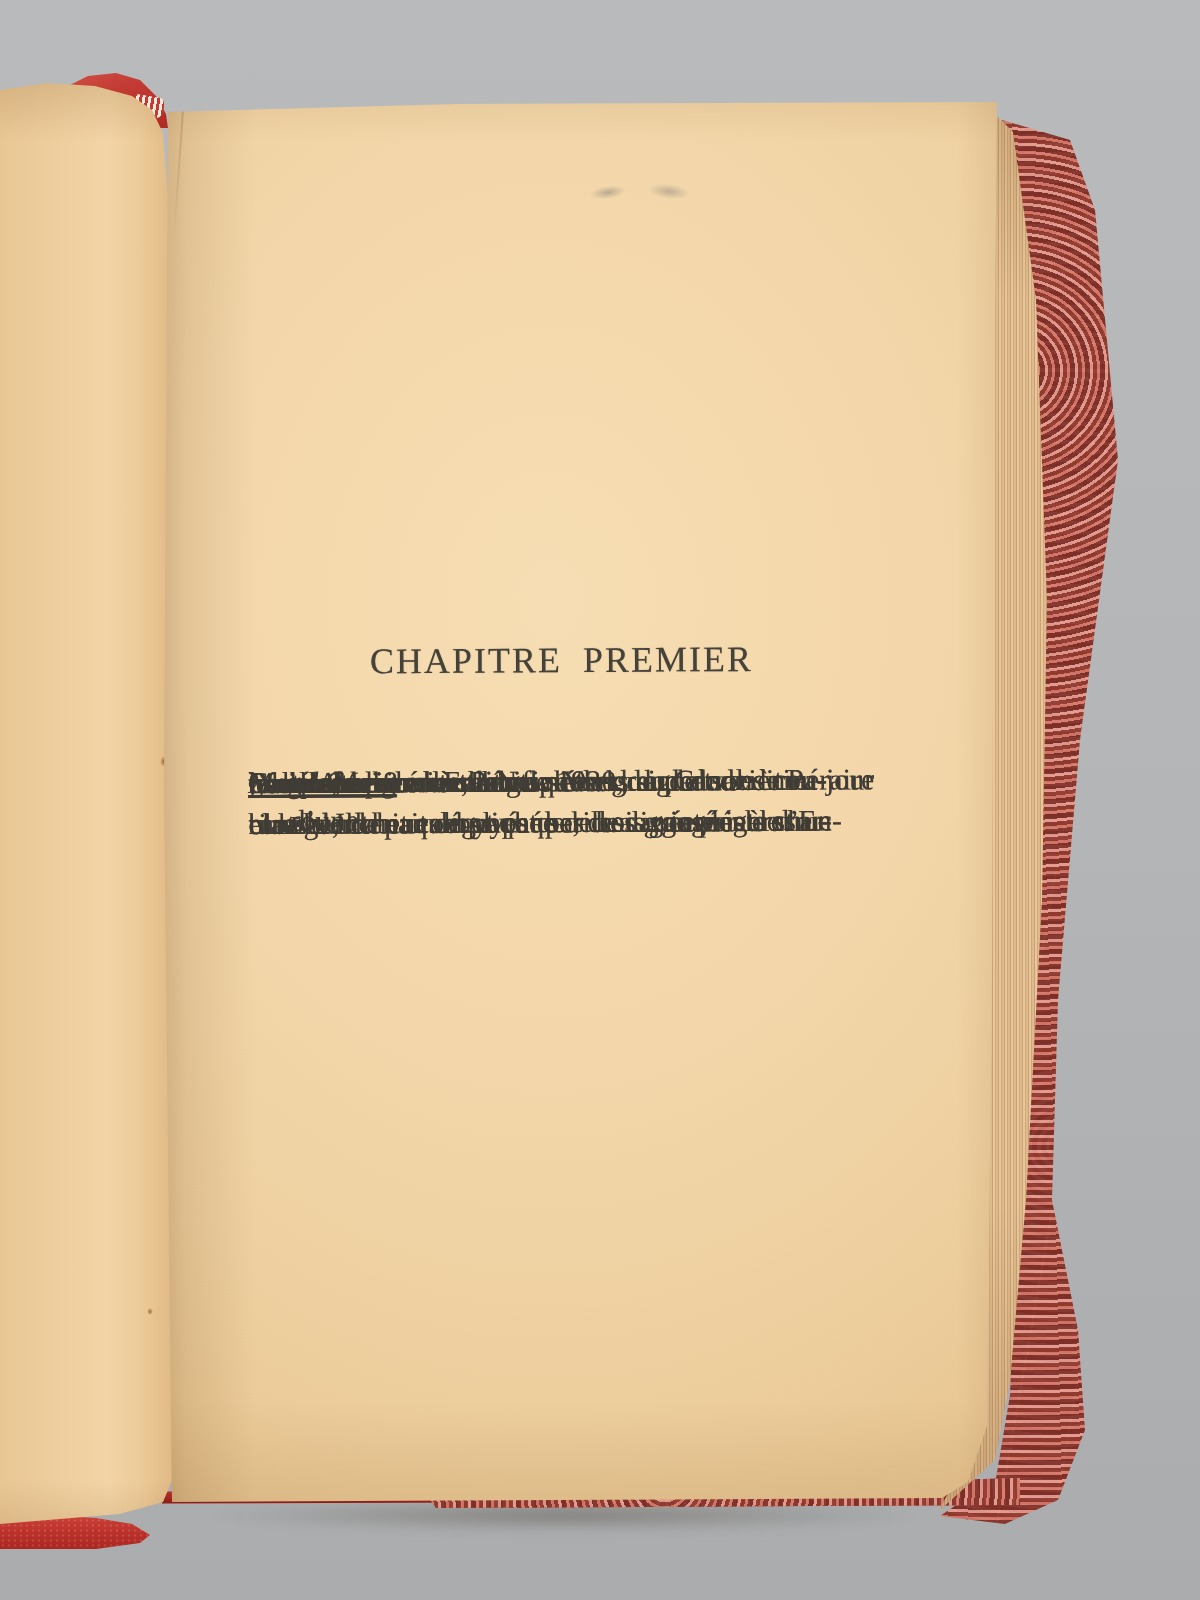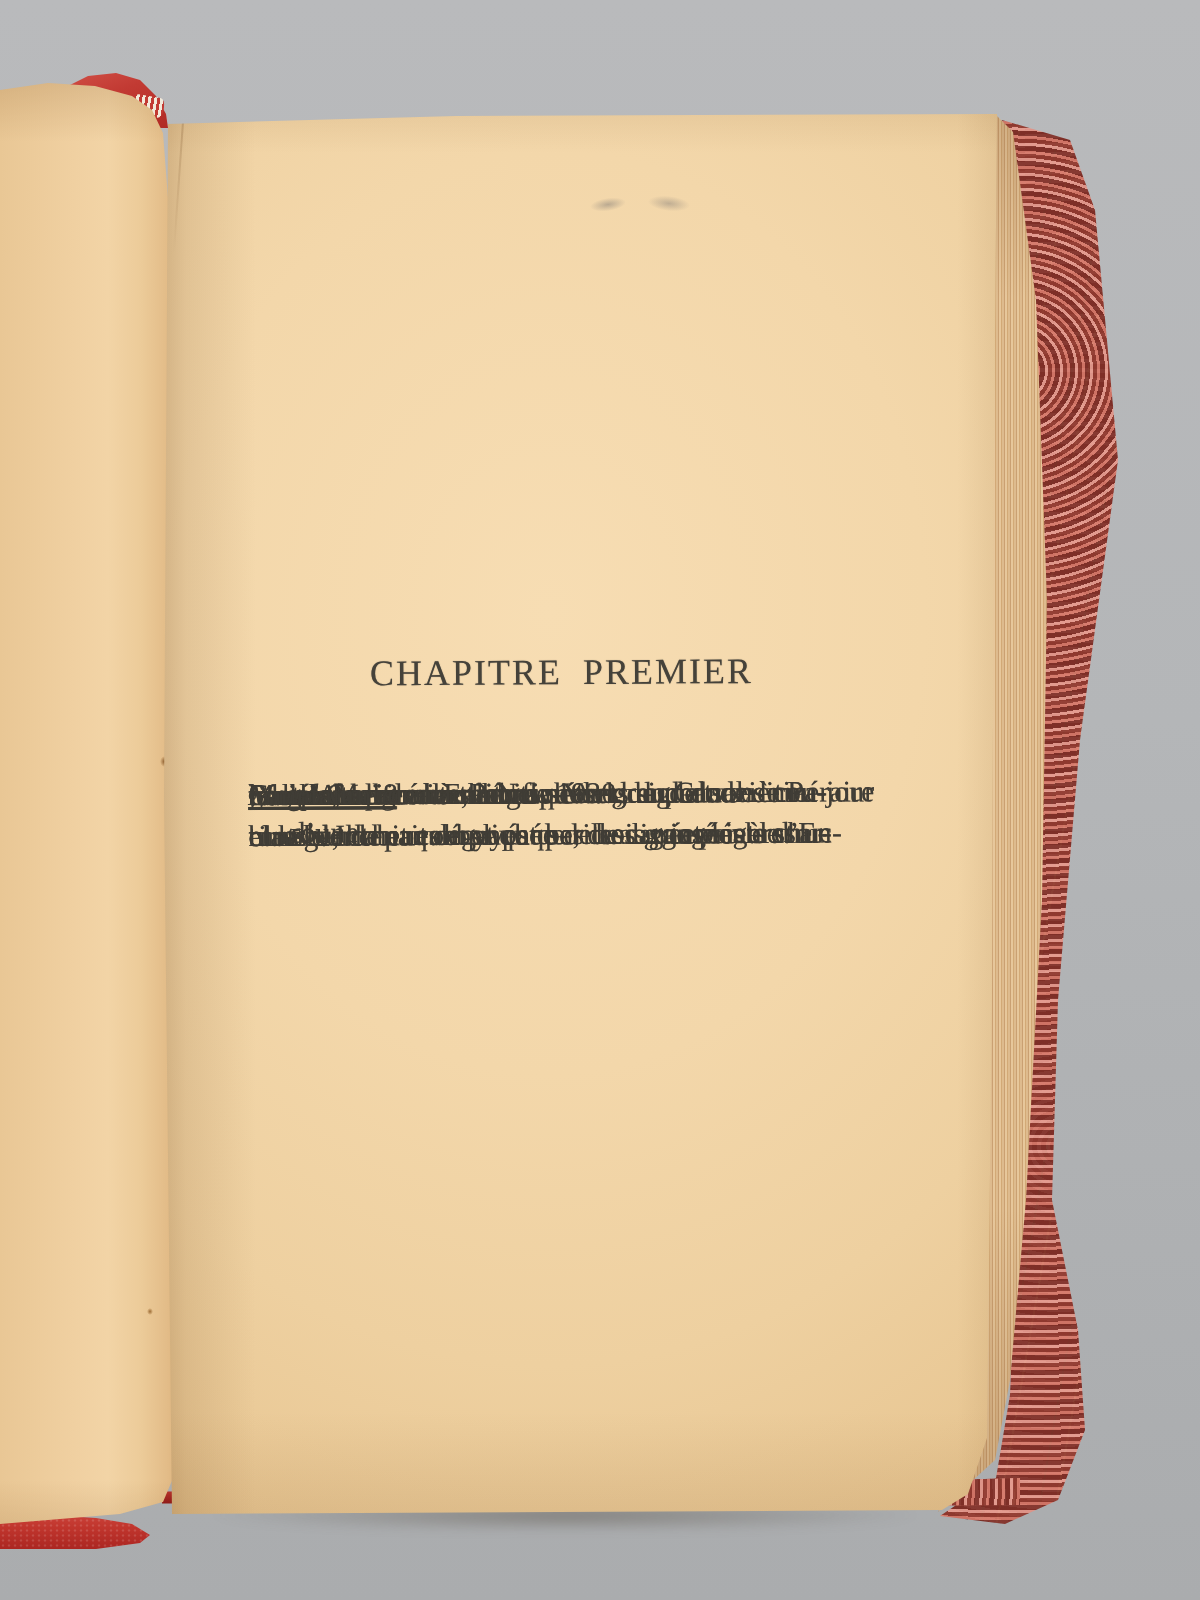--- a/index.html
+++ b/index.html
@@ -60,21 +60,21 @@
   .left-page::before{content:"";position:absolute;inset:0;
     background:linear-gradient(180deg,rgba(140,95,45,.22),rgba(140,95,45,0) 64px),
                linear-gradient(0deg,rgba(140,95,45,.16),rgba(140,95,45,0) 48px);}
   .speck{border-radius:50%;}
   .speck.s1{left:160px;top:678px;width:9px;height:11px;
     background:radial-gradient(closest-side,#8a5a2a,rgba(138,90,42,0));}
   .speck.s2{left:147px;top:1230px;width:6px;height:7px;
     background:radial-gradient(closest-side,#9c6b33,rgba(156,107,51,0));}
 
   
-  .right-page{left:156px;top:98px;width:856px;height:1428px;
+  .right-page{left:156px;top:86px;width:856px;height:1428px;
     clip-path:polygon(12px 26px,300px 18px,841px 16px,838px 350px,836px 900px,831px 1340px,812px 1396px,786px 1412px,402px 1414px,16px 1416px,8px 700px);
     background:radial-gradient(115% 85% at 46% 36%,#f7ddb3 0%,#f3d7aa 38%,#eed0a0 62%,#e7c591 84%,#ddb882 100%);
     filter:drop-shadow(0 2px 2px rgba(90,75,55,.3));}
   .page-shade{inset:0;
     background:linear-gradient(90deg,rgba(125,82,35,.30) 0px,rgba(125,82,35,.14) 30px,rgba(125,82,35,0) 100px),
                linear-gradient(270deg,rgba(125,82,35,.15) 0px,rgba(125,82,35,0) 55px),
                linear-gradient(180deg,rgba(125,82,35,.12) 0px,rgba(125,82,35,0) 55px,rgba(125,82,35,0) 92%,rgba(125,82,35,.13) 100%);}
   .crack{left:22px;top:6px;width:2px;height:150px;transform:rotate(4deg);
     background:linear-gradient(180deg,rgba(115,75,35,.28),rgba(115,75,35,0));}
   .smudge{border-radius:50%;}

